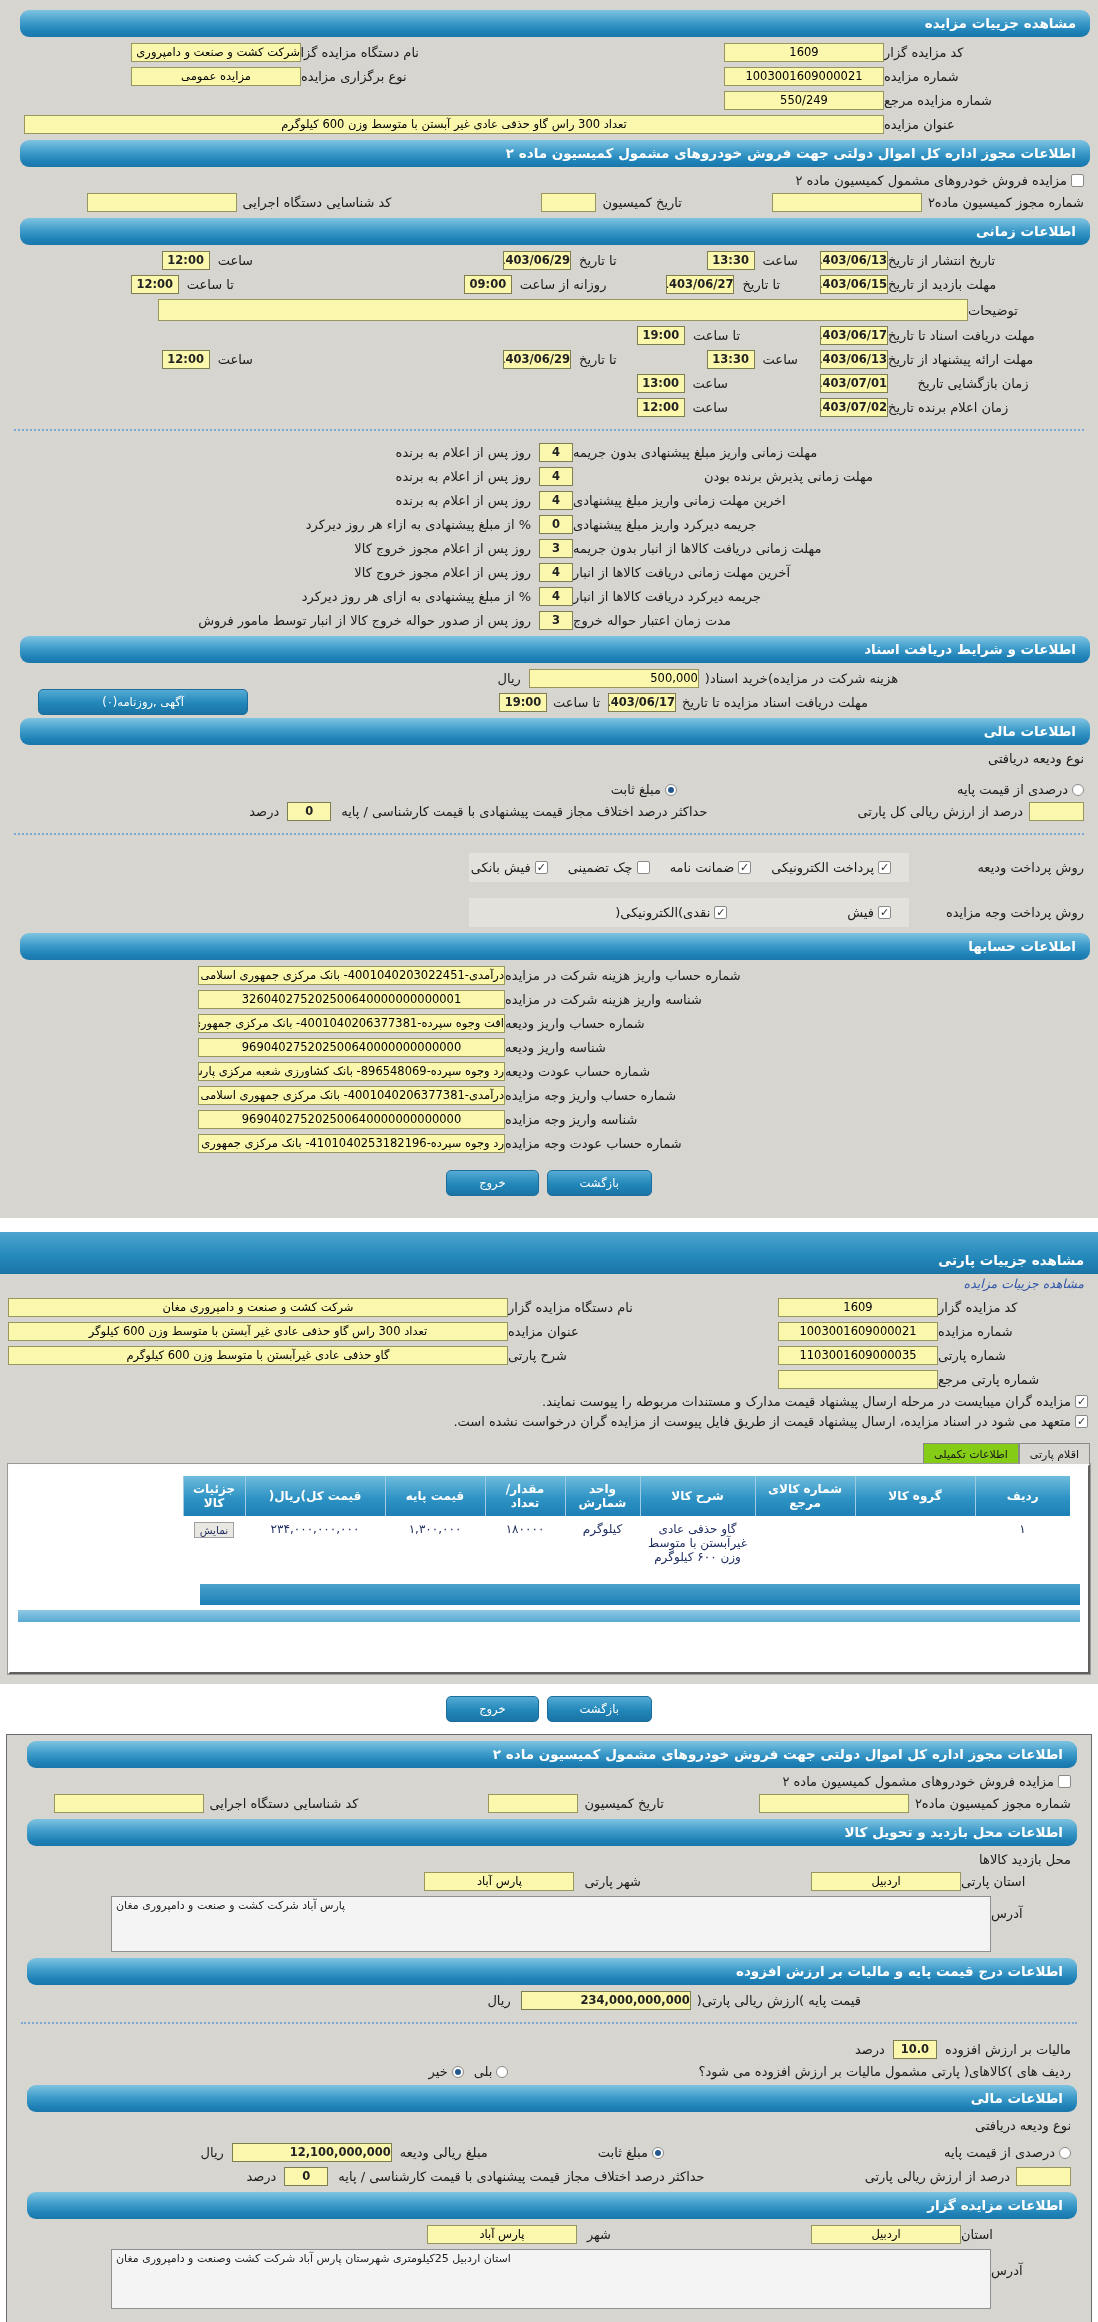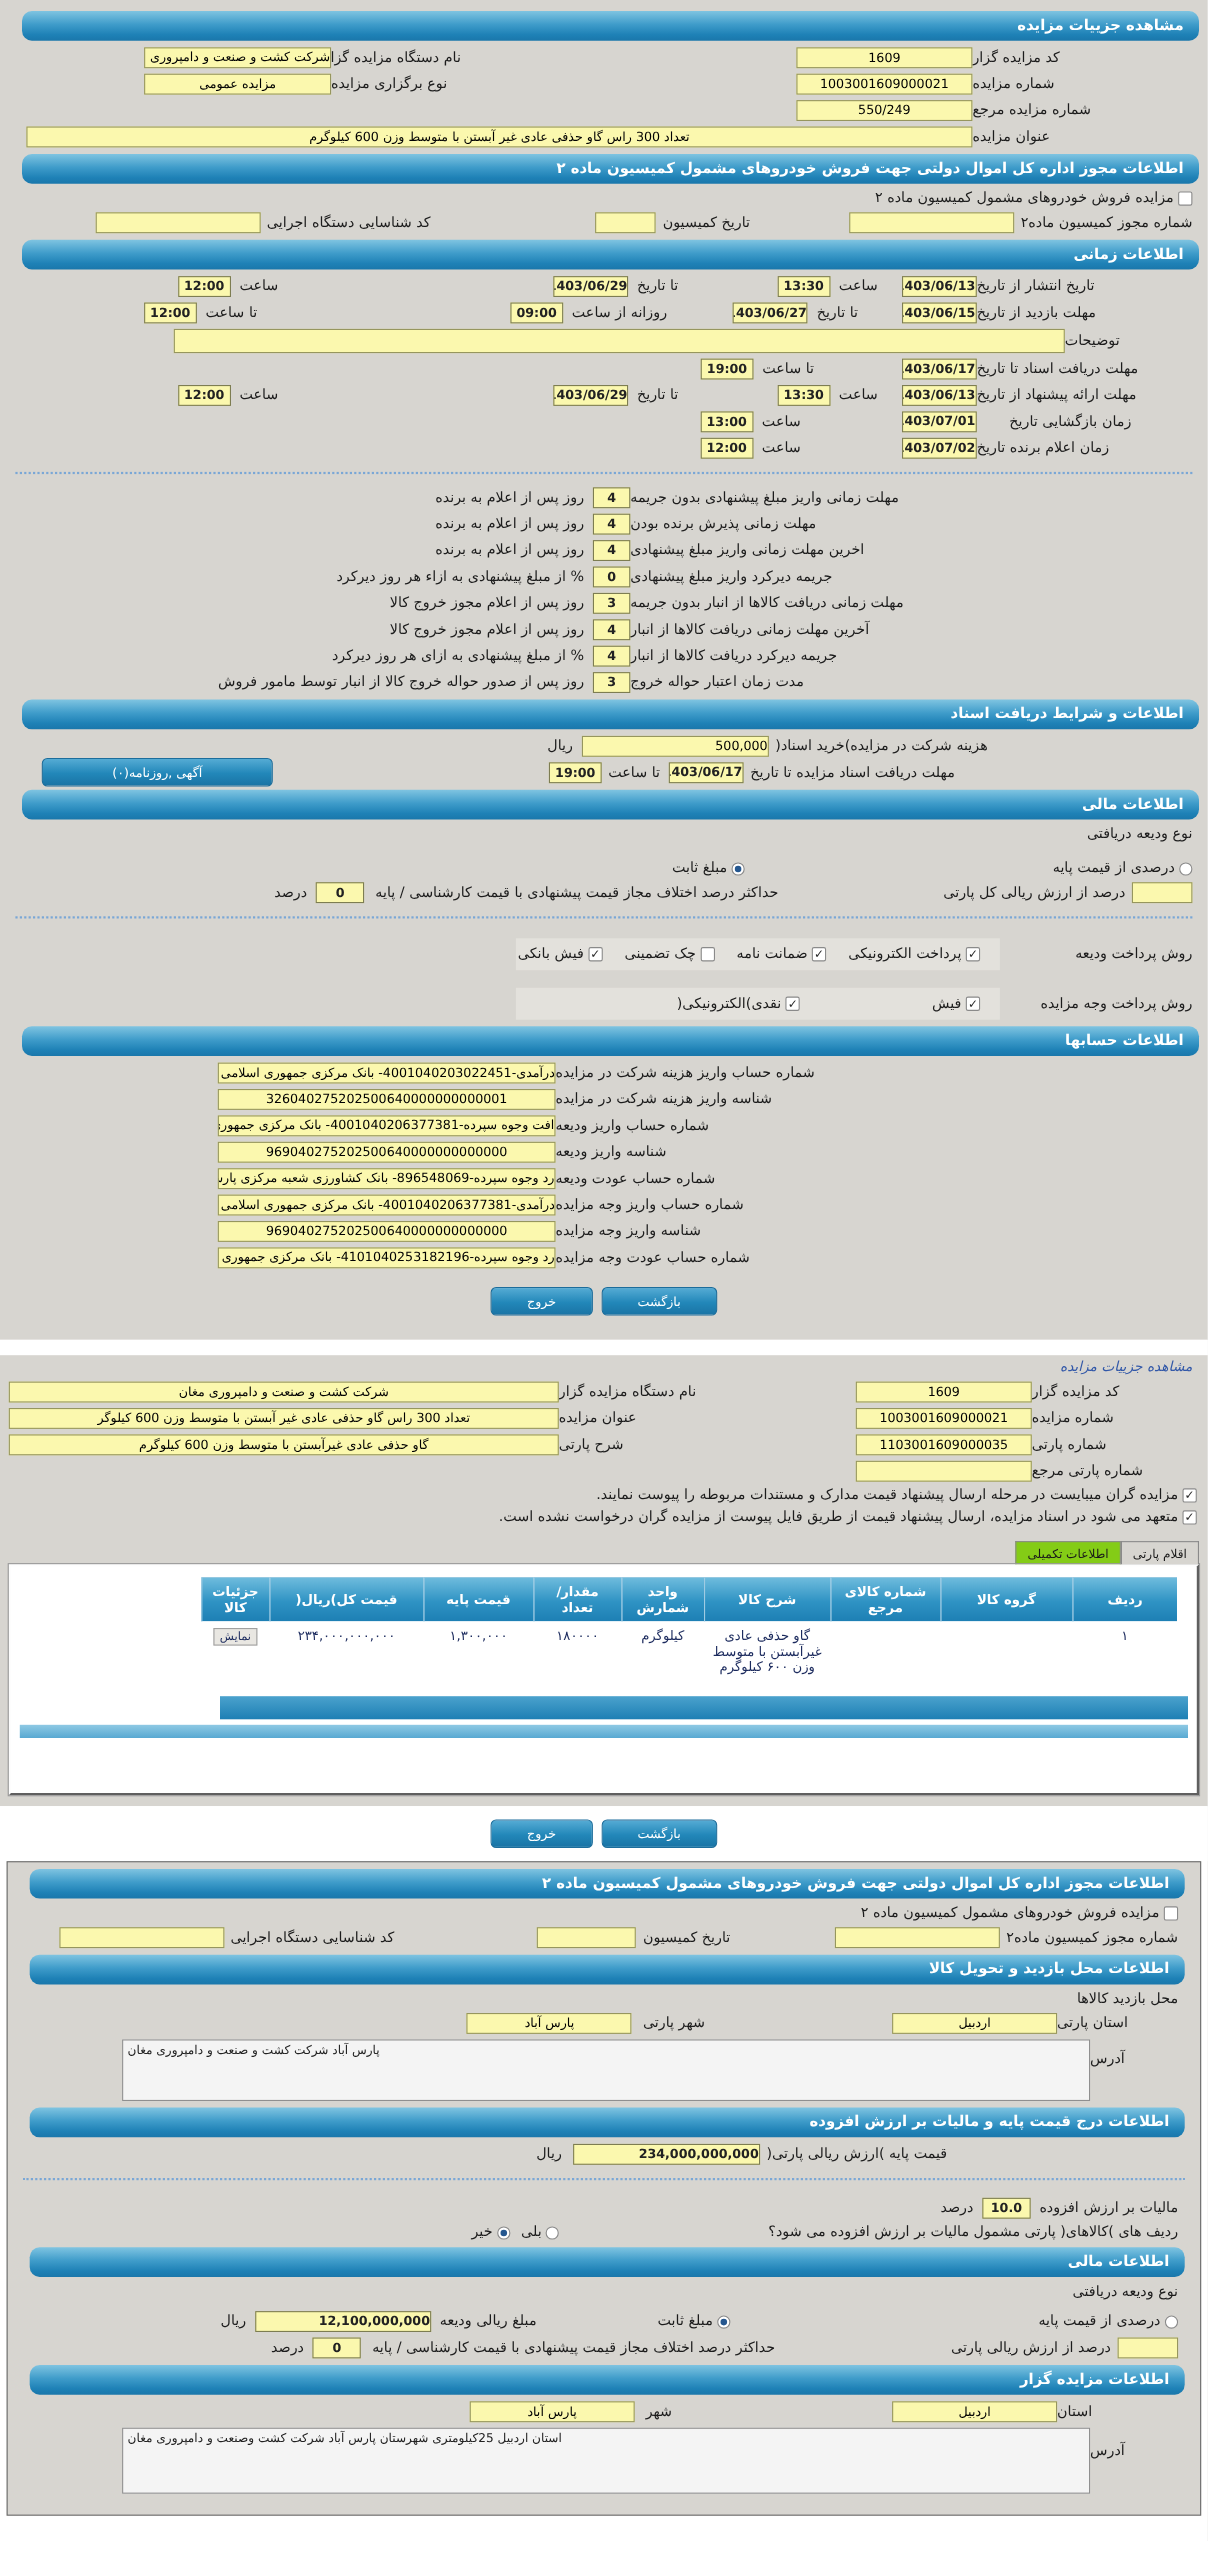--- a/index.html
+++ b/index.html
@@ -229,21 +229,21 @@
   </div>
 
   <div class="dots"></div>
 
   <div class="r" style="padding-right:225px">
     <span class="lbl" style="width:300px;text-align:left">مهلت زمانی واریز مبلغ پیشنهادی بدون جریمه</span>
     <span class="bx dt w34">4</span>
     <span class="lbl" style="margin-right:8px">روز پس از اعلام به برنده</span>
   </div>
   <div class="r" style="padding-right:225px">
-    <span class="lbl" style="width:300px;text-align:left">مهلت زمانی پذیرش برنده بودن</span>
+    <span class="lbl" style="width:300px;text-align:right">مهلت زمانی پذیرش برنده بودن</span>
     <span class="bx dt w34">4</span>
     <span class="lbl" style="margin-right:8px">روز پس از اعلام به برنده</span>
   </div>
   <div class="r" style="padding-right:225px">
     <span class="lbl" style="width:300px;text-align:left">اخرین مهلت زمانی واریز مبلغ پیشنهادی</span>
     <span class="bx dt w34">4</span>
     <span class="lbl" style="margin-right:8px">روز پس از اعلام به برنده</span>
   </div>
   <div class="r" style="padding-right:225px">
     <span class="lbl" style="width:300px;text-align:left">جریمه دیرکرد واریز مبلغ پیشنهادی</span>
@@ -385,20 +385,21 @@
 
   <div class="btnrow" style="background:transparent">
     <button class="btn">بازگشت</button>
     <button class="btn">خروج</button>
   </div>
 </div>
 
 <div class="gap-white"></div>
 
 <div class="panel" style="padding-top:0">
+  <div class="bighdr">مشاهده جزییات پارتی</div>
   <div class="linktext">مشاهده جزییات مزایده</div>
 
   <div class="r" style="padding-right:40px">
     <span class="lblcol-r lbl" style="width:120px">کد مزایده گزار</span>
     <span class="bx w160">1609</span>
     <span class="sp" style="width:120px"></span>
     <span class="lbl" style="width:150px;text-align:left">نام دستگاه مزایده گزار</span>
     <span class="bx" style="width:500px">شرکت کشت و صنعت و دامپروری مغان</span>
   </div>
 

